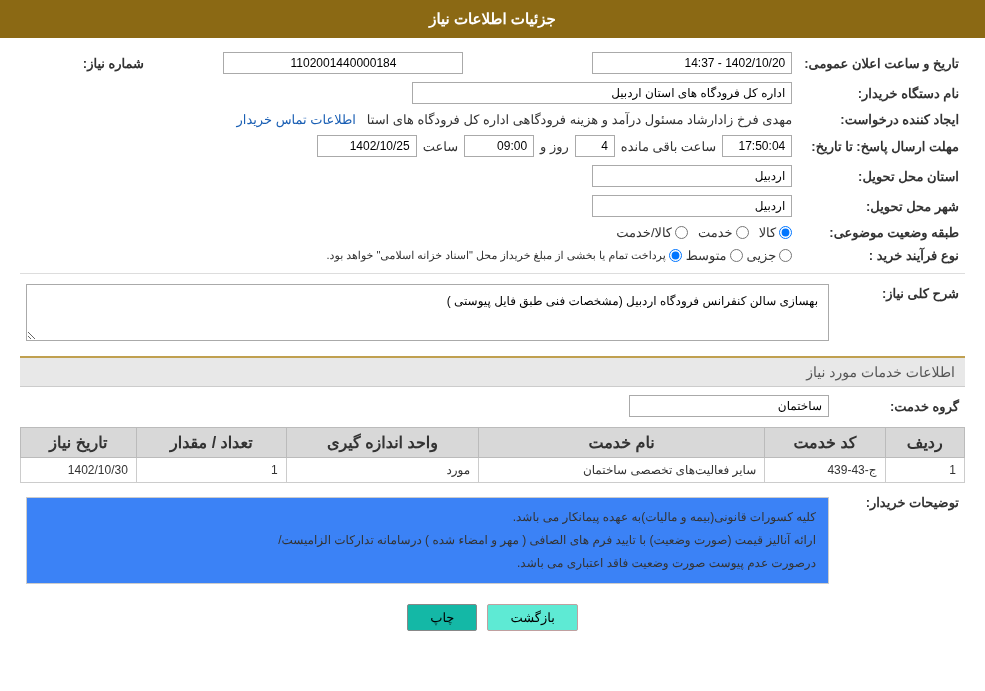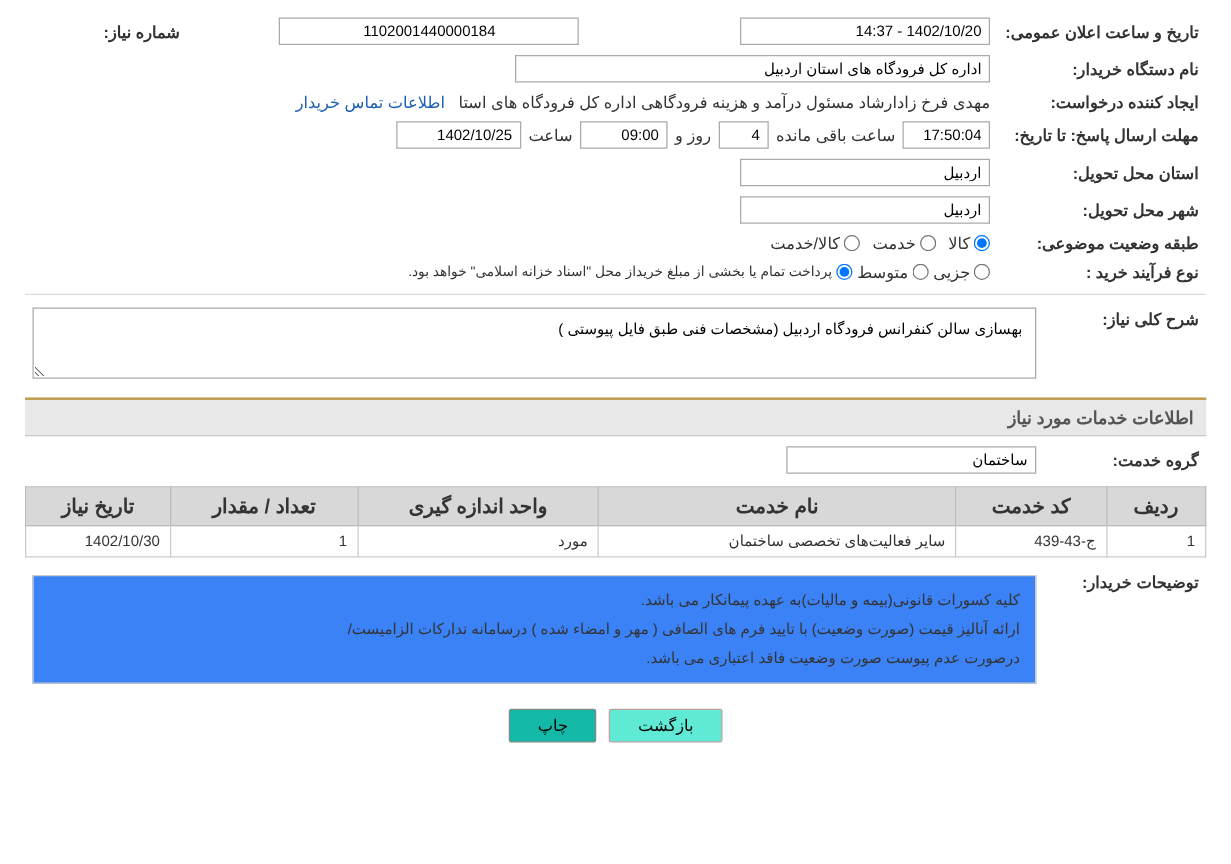--- a/index.html
+++ b/index.html
@@ -55,21 +55,21 @@
       font-size: 12px;
       direction: rtl;
     }
     .input-wide { width: 320px; }
     .input-medium { width: 200px; }
     .section-header {
       background: #e8e8e8;
       border-top: 2px solid #c0a050;
       border-bottom: 1px solid #ccc;
       padding: 6px 10px;
-      font-weight: bold;
+      font-weight: normal;
       font-size: 14px;
       color: #555;
       margin: 8px 0 4px 0;
     }
     .link-blue {
       color: #1a5fb4;
       text-decoration: none;
     }
     .date-row {
       display: flex;
@@ -161,20 +161,23 @@
       border: none;
       border-top: 1px solid #ddd;
       margin: 6px 0;
     }
   </style>
 </head>
 <body>
 
 <div class="page-wrapper">
 
+  <div class="page-header">
+    <span>جزئیات اطلاعات نیاز</span>
+  </div>
 
   <div class="content-area">
 
     <table class="info-table">
 
       <tbody>
           <tr>
         <td class="label-cell">تاریخ و ساعت اعلان عمومی:</td>
         <td class="value-cell">
           <input type="text" class="input-field input-medium" value="1402/10/20 - 14:37" style="">

